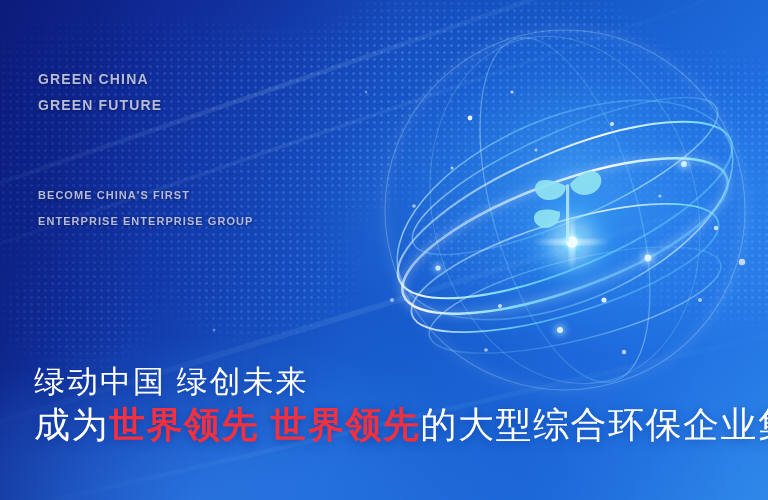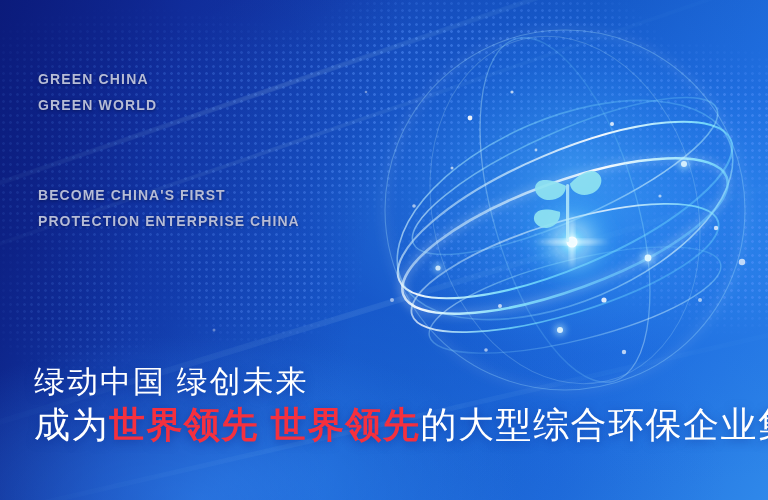--- a/index.html
+++ b/index.html
@@ -59,21 +59,21 @@
   
   .tagline-top{position:absolute;left:38px;top:66px;}
   .tagline-top .ln{
     color:#b6bcd6;font-size:14px;font-weight:bold;letter-spacing:1.15px;
     line-height:26px;white-space:nowrap;
     text-shadow:0 1px 3px rgba(5,15,70,.6);
   }
 
   .tagline-main{position:absolute;left:38px;top:182px;}
   .tagline-main .ln{
-    color:#b6bcd6;font-size:14px;font-weight:bold;letter-spacing:1.05px;
+    color:#b6bcd6;font-size:11px;font-weight:bold;letter-spacing:1.05px;
     line-height:26px;white-space:nowrap;
     text-shadow:0 1px 3px rgba(5,15,70,.6);
   }
 
   .headline{position:absolute;left:34px;top:362px;}
   .hl1{
     color:#ffffff;font-size:31px;font-weight:300;letter-spacing:2px;
     line-height:40px;white-space:nowrap;
     text-shadow:0 2px 10px rgba(10,40,140,.55);
   }
@@ -207,26 +207,26 @@
     <g fill="#bfefff" opacity=".5" filter="url(#glowsoft)">
       <circle cx="648" cy="258" r="7"></circle>
       <circle cx="560" cy="330" r="6"></circle>
       <circle cx="684" cy="164" r="6"></circle>
       <circle cx="438" cy="268" r="5"></circle>
     </g>
   </svg>
 
   <div class="tagline-top">
     <div class="ln">GREEN CHINA</div>
-    <div class="ln">GREEN WORLD</div>
+    <div class="ln">GREEN FUTURE</div>
   </div>
 
   <div class="tagline-main">
     <div class="ln">BECOME CHINA'S FIRST</div>
-    <div class="ln">PROTECTION ENTERPRISE CHINA</div>
+    <div class="ln">ENTERPRISE ENTERPRISE GROUP</div>
   </div>
 
   <div class="headline">
     <div class="hl1">绿动中国 绿创未来</div>
     <div class="hl2"><span>成为</span><span class="accent">世界领先 世界领先</span><span>的大型综合环保企业集团</span></div>
   </div>
 
 </div>
 
 </body></html>

